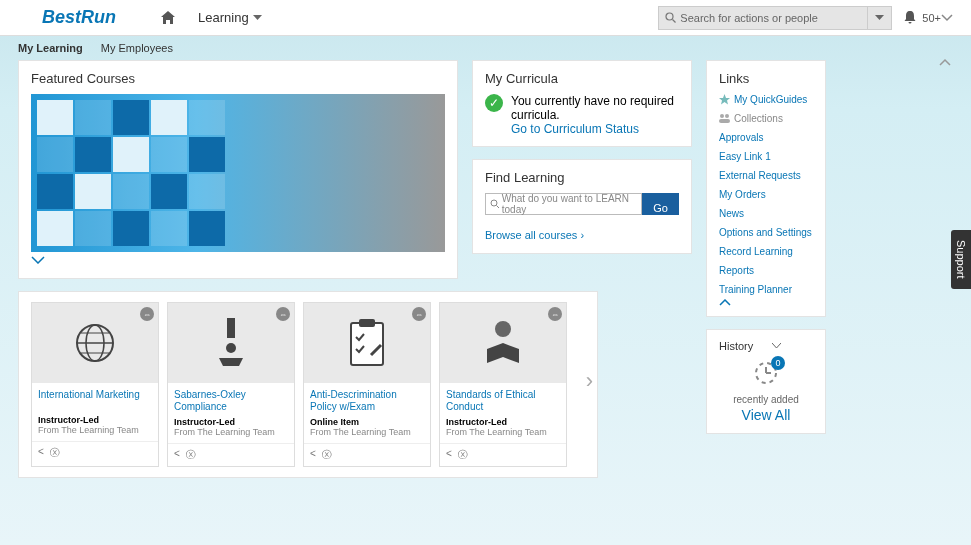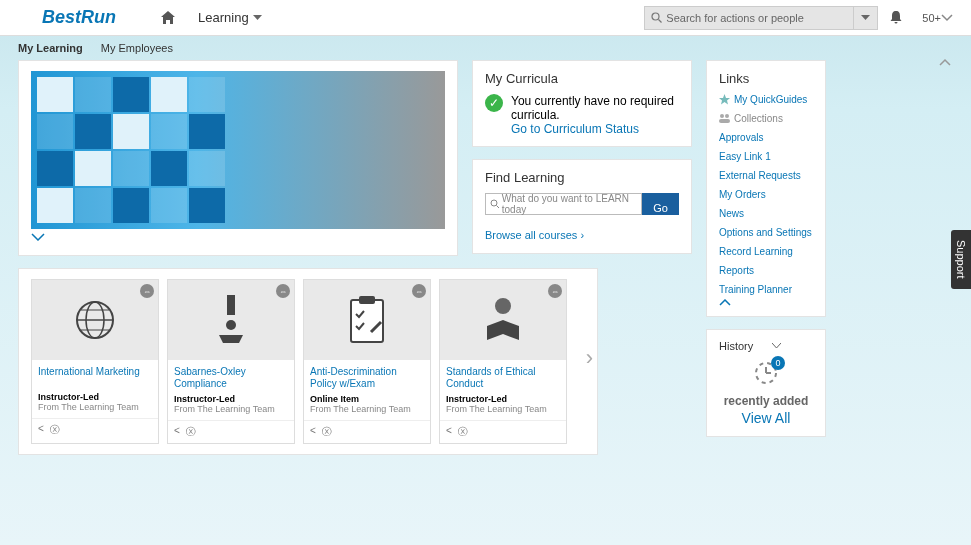--- a/index.html
+++ b/index.html
@@ -5,21 +5,21 @@
 * { margin: 0; padding: 0; box-sizing: border-box; font-family: Arial, Helvetica, sans-serif; }
 body { background: linear-gradient(180deg, #c8e6ed 0%, #d4eef4 20%, #e8f5f9 100%); width: 971px; height: 545px; overflow: hidden; position: relative; }
 .topbar { background: #fff; height: 36px; display: flex; align-items: center; padding: 0 10px; border-bottom: 1px solid #ddd; }
 .logo { font-style: italic; font-weight: bold; font-size: 18px; color: #0976b5; margin-left: 32px; margin-right: 44px; }
 .home-link { color: #555; margin-right: 22px; cursor: pointer; }
 .nav-dropdown { color: #333; font-size: 13px; cursor: pointer; display: flex; align-items: center; gap: 4px; }
 .spacer { flex: 1; }
 .search-box { display: flex; align-items: center; background: #e5e5e5; border: 1px solid #ccc; height: 24px; width: 210px; padding: 0 6px; font-size: 11px; color: #666; }
 .search-box svg { margin-right: 4px; }
 .search-drop { width: 24px; height: 24px; background: #e5e5e5; border: 1px solid #ccc; border-left: none; display: flex; align-items: center; justify-content: center; cursor: pointer; }
-.notif { margin-left: 12px; color: #555; font-size: 11px; display: flex; align-items: center; gap: 20px; cursor: pointer; }
+.notif { margin-left: 12px; color: #555; font-size: 11px; display: flex; align-items: center; gap: 6px; cursor: pointer; }
 .user-drop { margin-left: auto; margin-right: 8px; color: #666; cursor: pointer; }
 .subnav { display: flex; gap: 18px; padding: 6px 18px; font-size: 11px; }
 .subnav .tab { color: #333; cursor: pointer; }
 .subnav .tab.active { font-weight: bold; }
 .content { display: flex; gap: 14px; padding: 0 18px 10px 18px; position: relative; }
 .col-left { width: 440px; }
 .col-mid { width: 220px; display: flex; flex-direction: column; gap: 12px; }
 .col-right { width: 120px; display: flex; flex-direction: column; gap: 12px; }
 .panel { background: #fff; border: 1px solid #e3e3e3; padding: 10px 12px; }
 .panel-title { font-size: 13px; color: #333; margin-bottom: 8px; }
@@ -52,21 +52,21 @@
 .go-btn { background: #1a5f9e; color: #fff; height: 22px; padding: 8px 10px; font-size: 11px; border: 1px solid #1a5f9e; cursor: pointer; }
 .browse-link { color: #0976b5; font-size: 11px; cursor: pointer; }
 .links-list { display: flex; flex-direction: column; gap: 8px; font-size: 10px; }
 .links-list a { color: #0976b5; text-decoration: none; cursor: pointer; }
 .links-list .special { display: flex; align-items: center; gap: 4px; color: #0976b5;}
 .links-collapse { text-align: center; color: #0976b5; margin-top: 4px; cursor: pointer; }
 .history-head { font-size: 11px; color: #333; margin-bottom: 8px; cursor: pointer; display:flex; align-items:center; gap:19px;}
 .history-body { text-align: center; }
 .history-clock { position:relative; display:inline-block; margin-bottom:4px;}
 .history-badge { position:absolute; top:-4px; right:-6px; background:#0976b5; color:#fff; border-radius:50%; width:14px; height:14px; font-size:9px; display:flex; align-items:center; justify-content:center;}
-.history-sub { font-size: 12px; color: #666; font-weight: bold; }
+.history-sub { font-size: 10px; color: #666; }
 .history-link { font-size: 14px; color: #0976b5; cursor: pointer; margin-top: 2px; }
 .support-tab { position: absolute; right: 0; top: 230px; background: #333; color: #fff; writing-mode: vertical-rl; padding: 10px 4px; font-size: 11px; cursor: pointer; border-radius: 3px 0 0 3px; }
 .collapse-caret { position:absolute; right:20px; top:58px; color:#888; font-size:14px; cursor:pointer;}
 svg { display: block; }
 </style>
 </head>
 <body>
 
 <div class="topbar">
   <span class="logo">BestRun</span>
@@ -114,20 +114,21 @@
 
 <span class="collapse-caret">
   <svg width="12" height="8">
       <path d="M1 7 L6 2 L11 7" stroke="#999" stroke-width="1.5" fill="none"></path>
     </svg>
 </span>
 
 <div class="content">
   <div class="col-left">
     <div class="panel">
+      <div class="panel-title">Featured Courses</div>
       <div class="featured-img">
         <div class="featured-tiles">
           <div class="tile light"></div>
             <div class="tile"></div>
             <div class="tile dark"></div>
             <div class="tile light"></div>
             <div class="tile"></div>
           <div class="tile"></div>
             <div class="tile dark"></div>
             <div class="tile light"></div>

